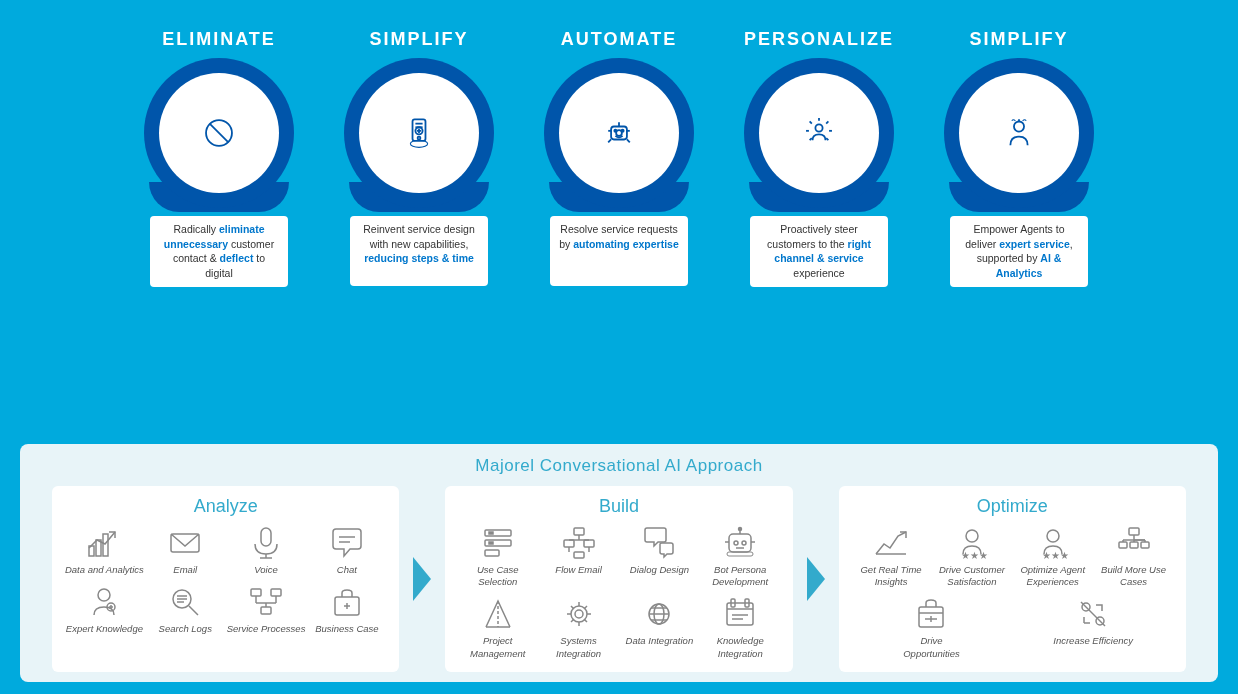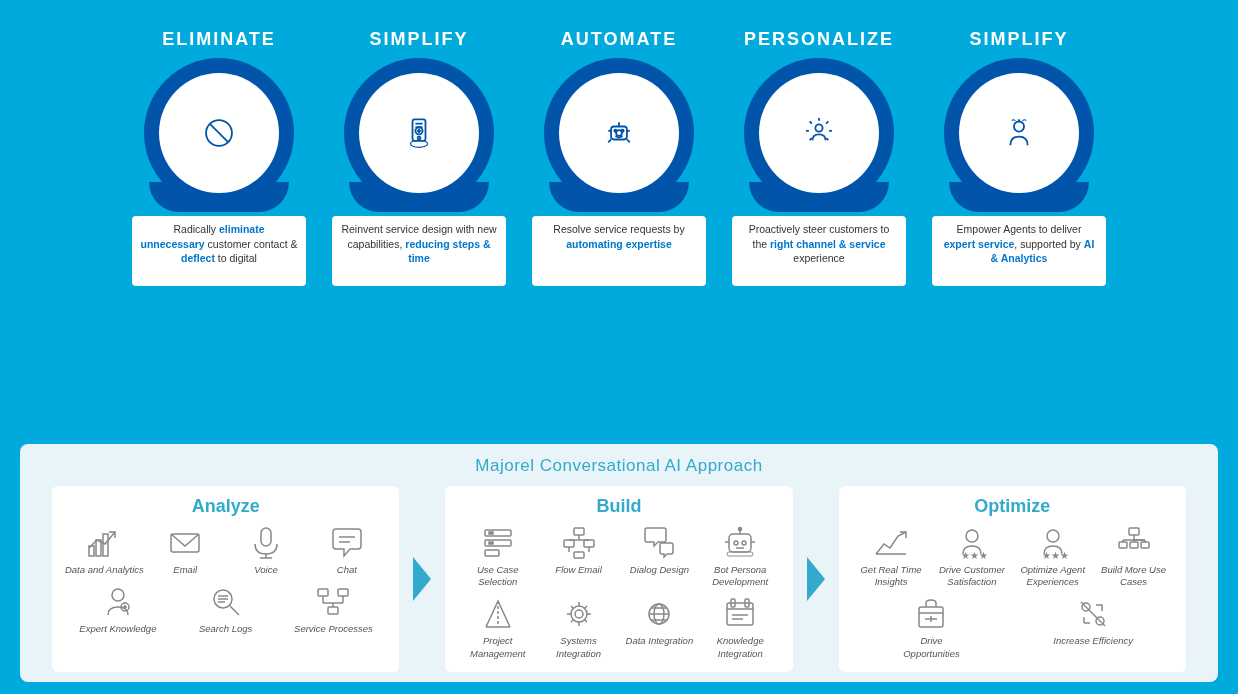--- a/index.html
+++ b/index.html
@@ -60,21 +60,21 @@
 
     .pillar-text {
       font-size: 10.5px;
       color: #333;
       text-align: center;
       margin-top: 8px;
       line-height: 1.4;
       background: white;
       border-radius: 4px;
       padding: 6px 8px;
-      width: 174px;
+      width: 138px;
       min-height: 70px;
     }
 
     .pillar-text .highlight-blue {
       color: #0077cc;
       font-weight: bold;
     }
 
     
     .bottom-section {
@@ -106,21 +106,21 @@
       border-radius: 6px;
       flex: 1;
       padding: 10px 12px 8px;
       position: relative;
     }
 
     .panel-title {
       text-align: center;
       font-size: 18px;
       color: #33aacc;
-      font-weight: 700;
+      font-weight: 400;
       margin-bottom: 8px;
     }
 
     .panel-items {
       display: flex;
       flex-wrap: wrap;
       gap: 4px 0px;
       justify-content: space-around;
     }
 
@@ -382,20 +382,31 @@
                 <rect x="12" y="22" width="10" height="7" rx="1"></rect>
                 <line x1="7" y1="11" x2="7" y2="18"></line>
                 <line x1="27" y1="11" x2="27" y2="18"></line>
                 <line x1="7" y1="18" x2="27" y2="18"></line>
                 <line x1="17" y1="18" x2="17" y2="22"></line>
               </svg>
             </div>
             <div class="panel-item-label">Service Processes</div>
           </div>
 
+          <div class="panel-item">
+            <div class="panel-item-icon">
+              <svg width="34" height="34" viewBox="0 0 34 34" fill="none" stroke="#888" stroke-width="1.5">
+                <rect x="5" y="12" width="24" height="18" rx="2"></rect>
+                <path d="M12 12 L12 8 Q12 5 17 5 Q22 5 22 8 L22 12"></path>
+                <line x1="17" y1="18" x2="17" y2="24"></line>
+                <line x1="14" y1="21" x2="20" y2="21"></line>
+              </svg>
+            </div>
+            <div class="panel-item-label">Business Case</div>
+          </div>
 
         </div>
       </div>
 
       <div class="arrow-divider">
         <div class="arrow-shape"></div>
       </div>
 
       <div class="panel">
         <div class="panel-title">Build</div>

